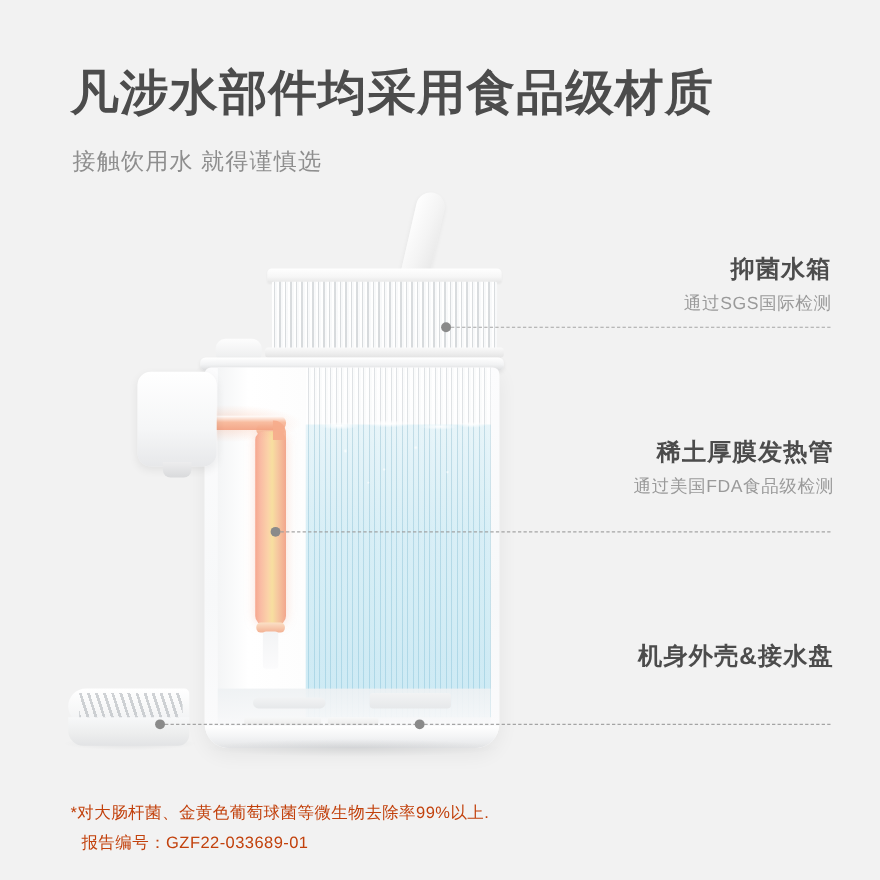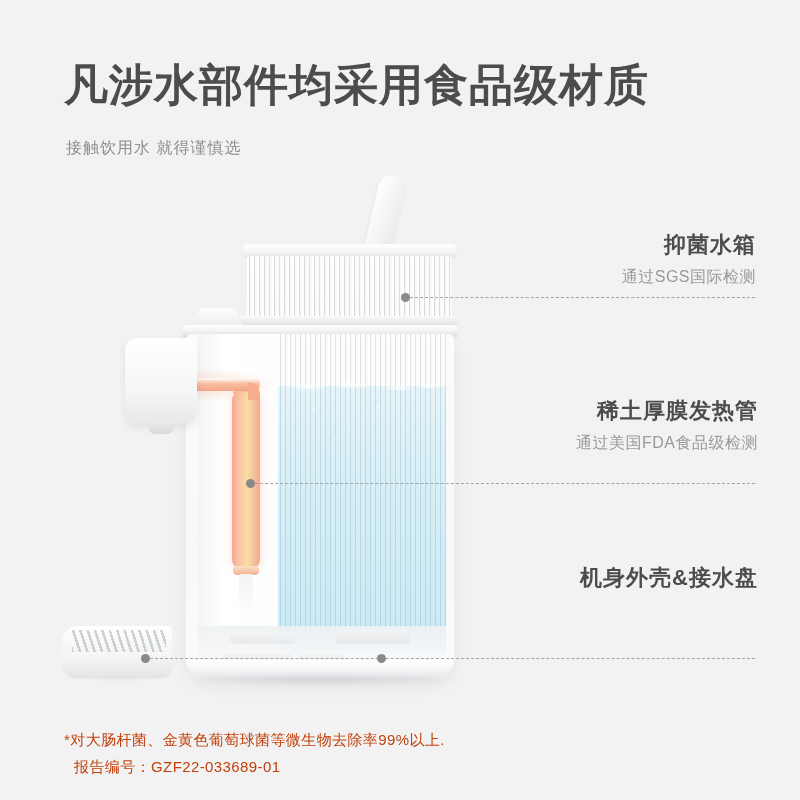--- a/index.html
+++ b/index.html
@@ -14,38 +14,38 @@
 
   
   .headline{
     position:absolute;left:64px;top:57px;
     font-size:44px;line-height:56px;
     color:#4c4c4c;font-weight:700;letter-spacing:1px;
     white-space:nowrap;
   }
   .subhead{
     position:absolute;left:66px;top:133px;
-    font-size:16px;line-height:30px;
+    font-size:21px;line-height:30px;
     color:#8e8e8e;font-weight:400;letter-spacing:1px;
     white-space:nowrap;
   }
 
   
   .callout{position:absolute;text-align:right;}
   .callout .c-title{
     font-size:22px;line-height:30px;color:#4c4c4c;font-weight:700;letter-spacing:1px;
     white-space:nowrap;
   }
   .callout .c-sub{
     font-size:16px;line-height:26px;color:#9a9a9a;font-weight:400;letter-spacing:.5px;
     white-space:nowrap;margin-top:4px;
   }
   #callout-1{right:44px;top:230px;}
   #callout-2{right:42px;top:396px;}
-  #callout-3{right:42px;top:563px;}
+  #callout-3{right:42px;top:582px;}
 
   
   .leader{
     position:absolute;height:0;
     border-top:1.4px dashed #9c9c9c;
     opacity:.9;
   }
   #leader-1{left:405px;top:297px;width:350px;}
   #leader-2{left:250px;top:483px;width:505px;}
   #leader-3{left:145px;top:658px;width:610px;}

